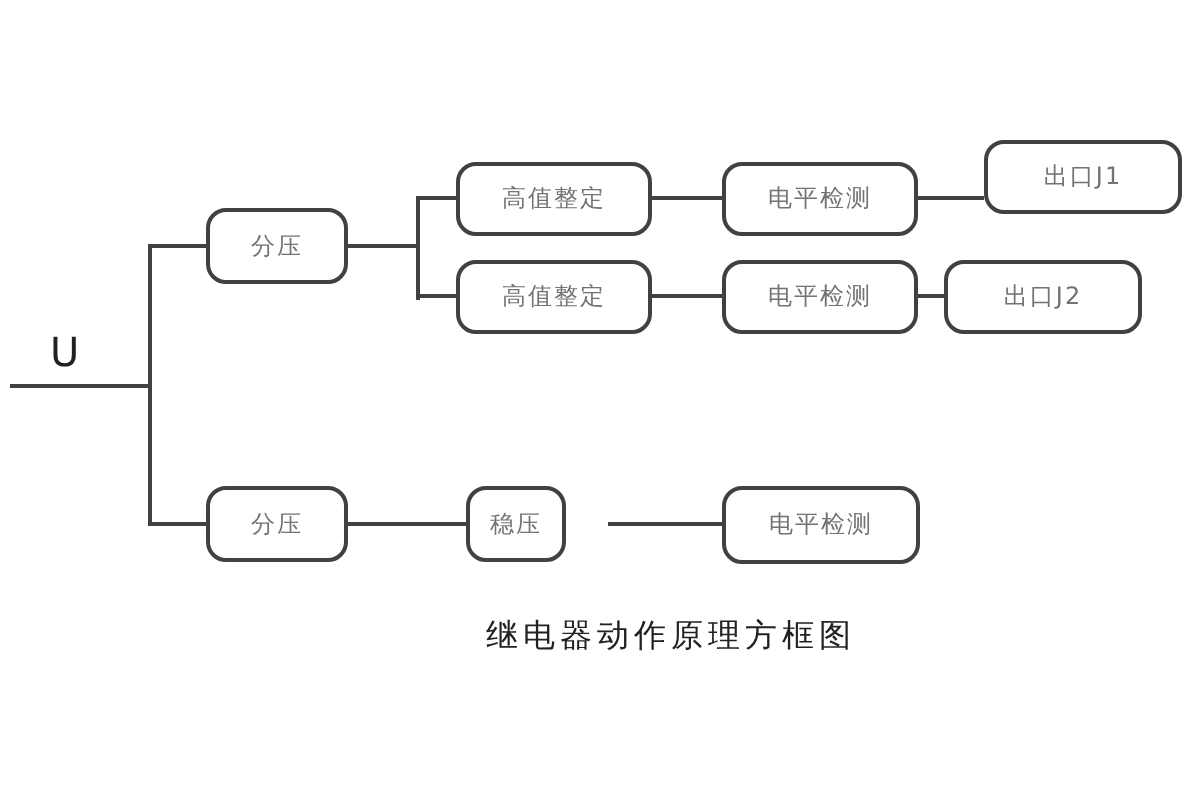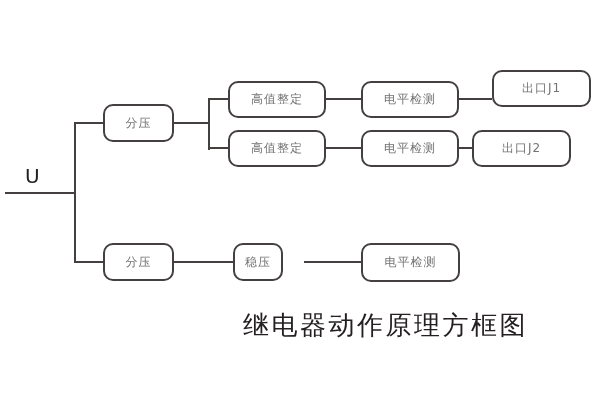--- a/index.html
+++ b/index.html
@@ -37,21 +37,21 @@
     position: absolute;
     left: 25px;
     top: 164px;
     font-size: 20px;
     color: #242021;
   }
   .caption {
     position: absolute;
     left: 243px;
     top: 308px;
-    font-size: 26px;
+    font-size: 16px;
     letter-spacing: 2.5px;
     color: #242021;
   }
 </style>
 </head>
 <body>
 
 <div id="stage">
 
   <div class="input-label">U</div>

